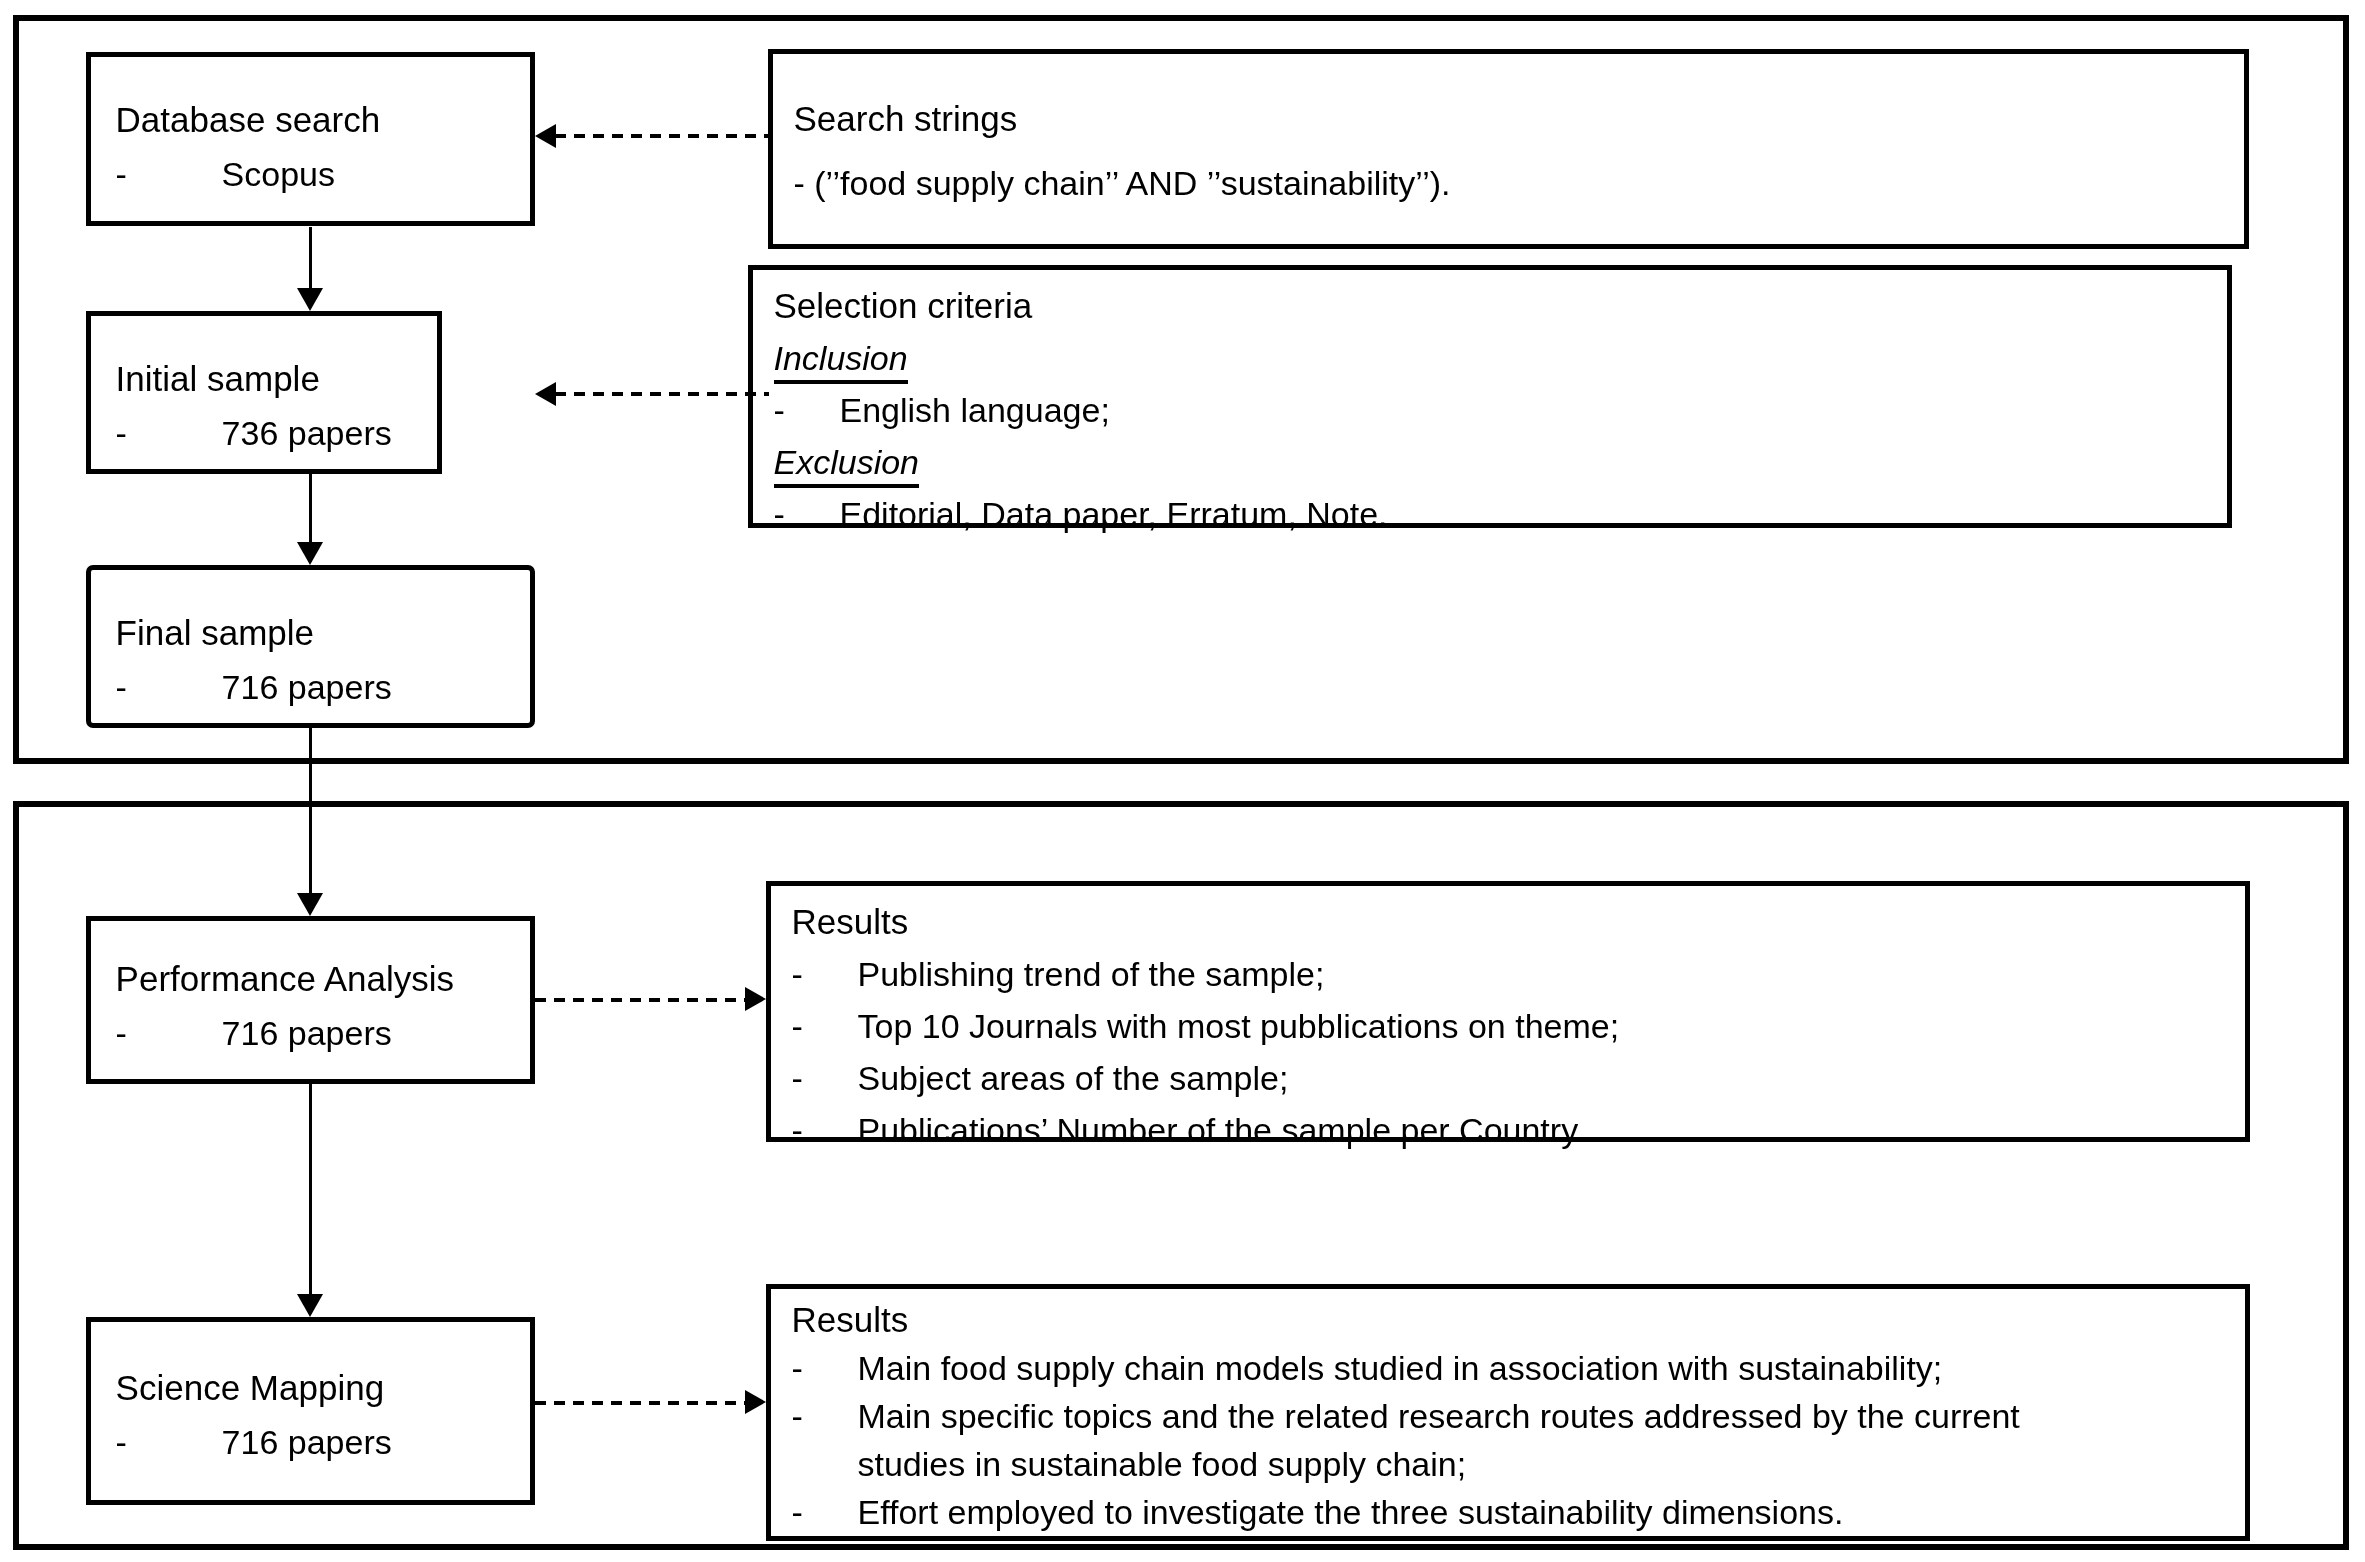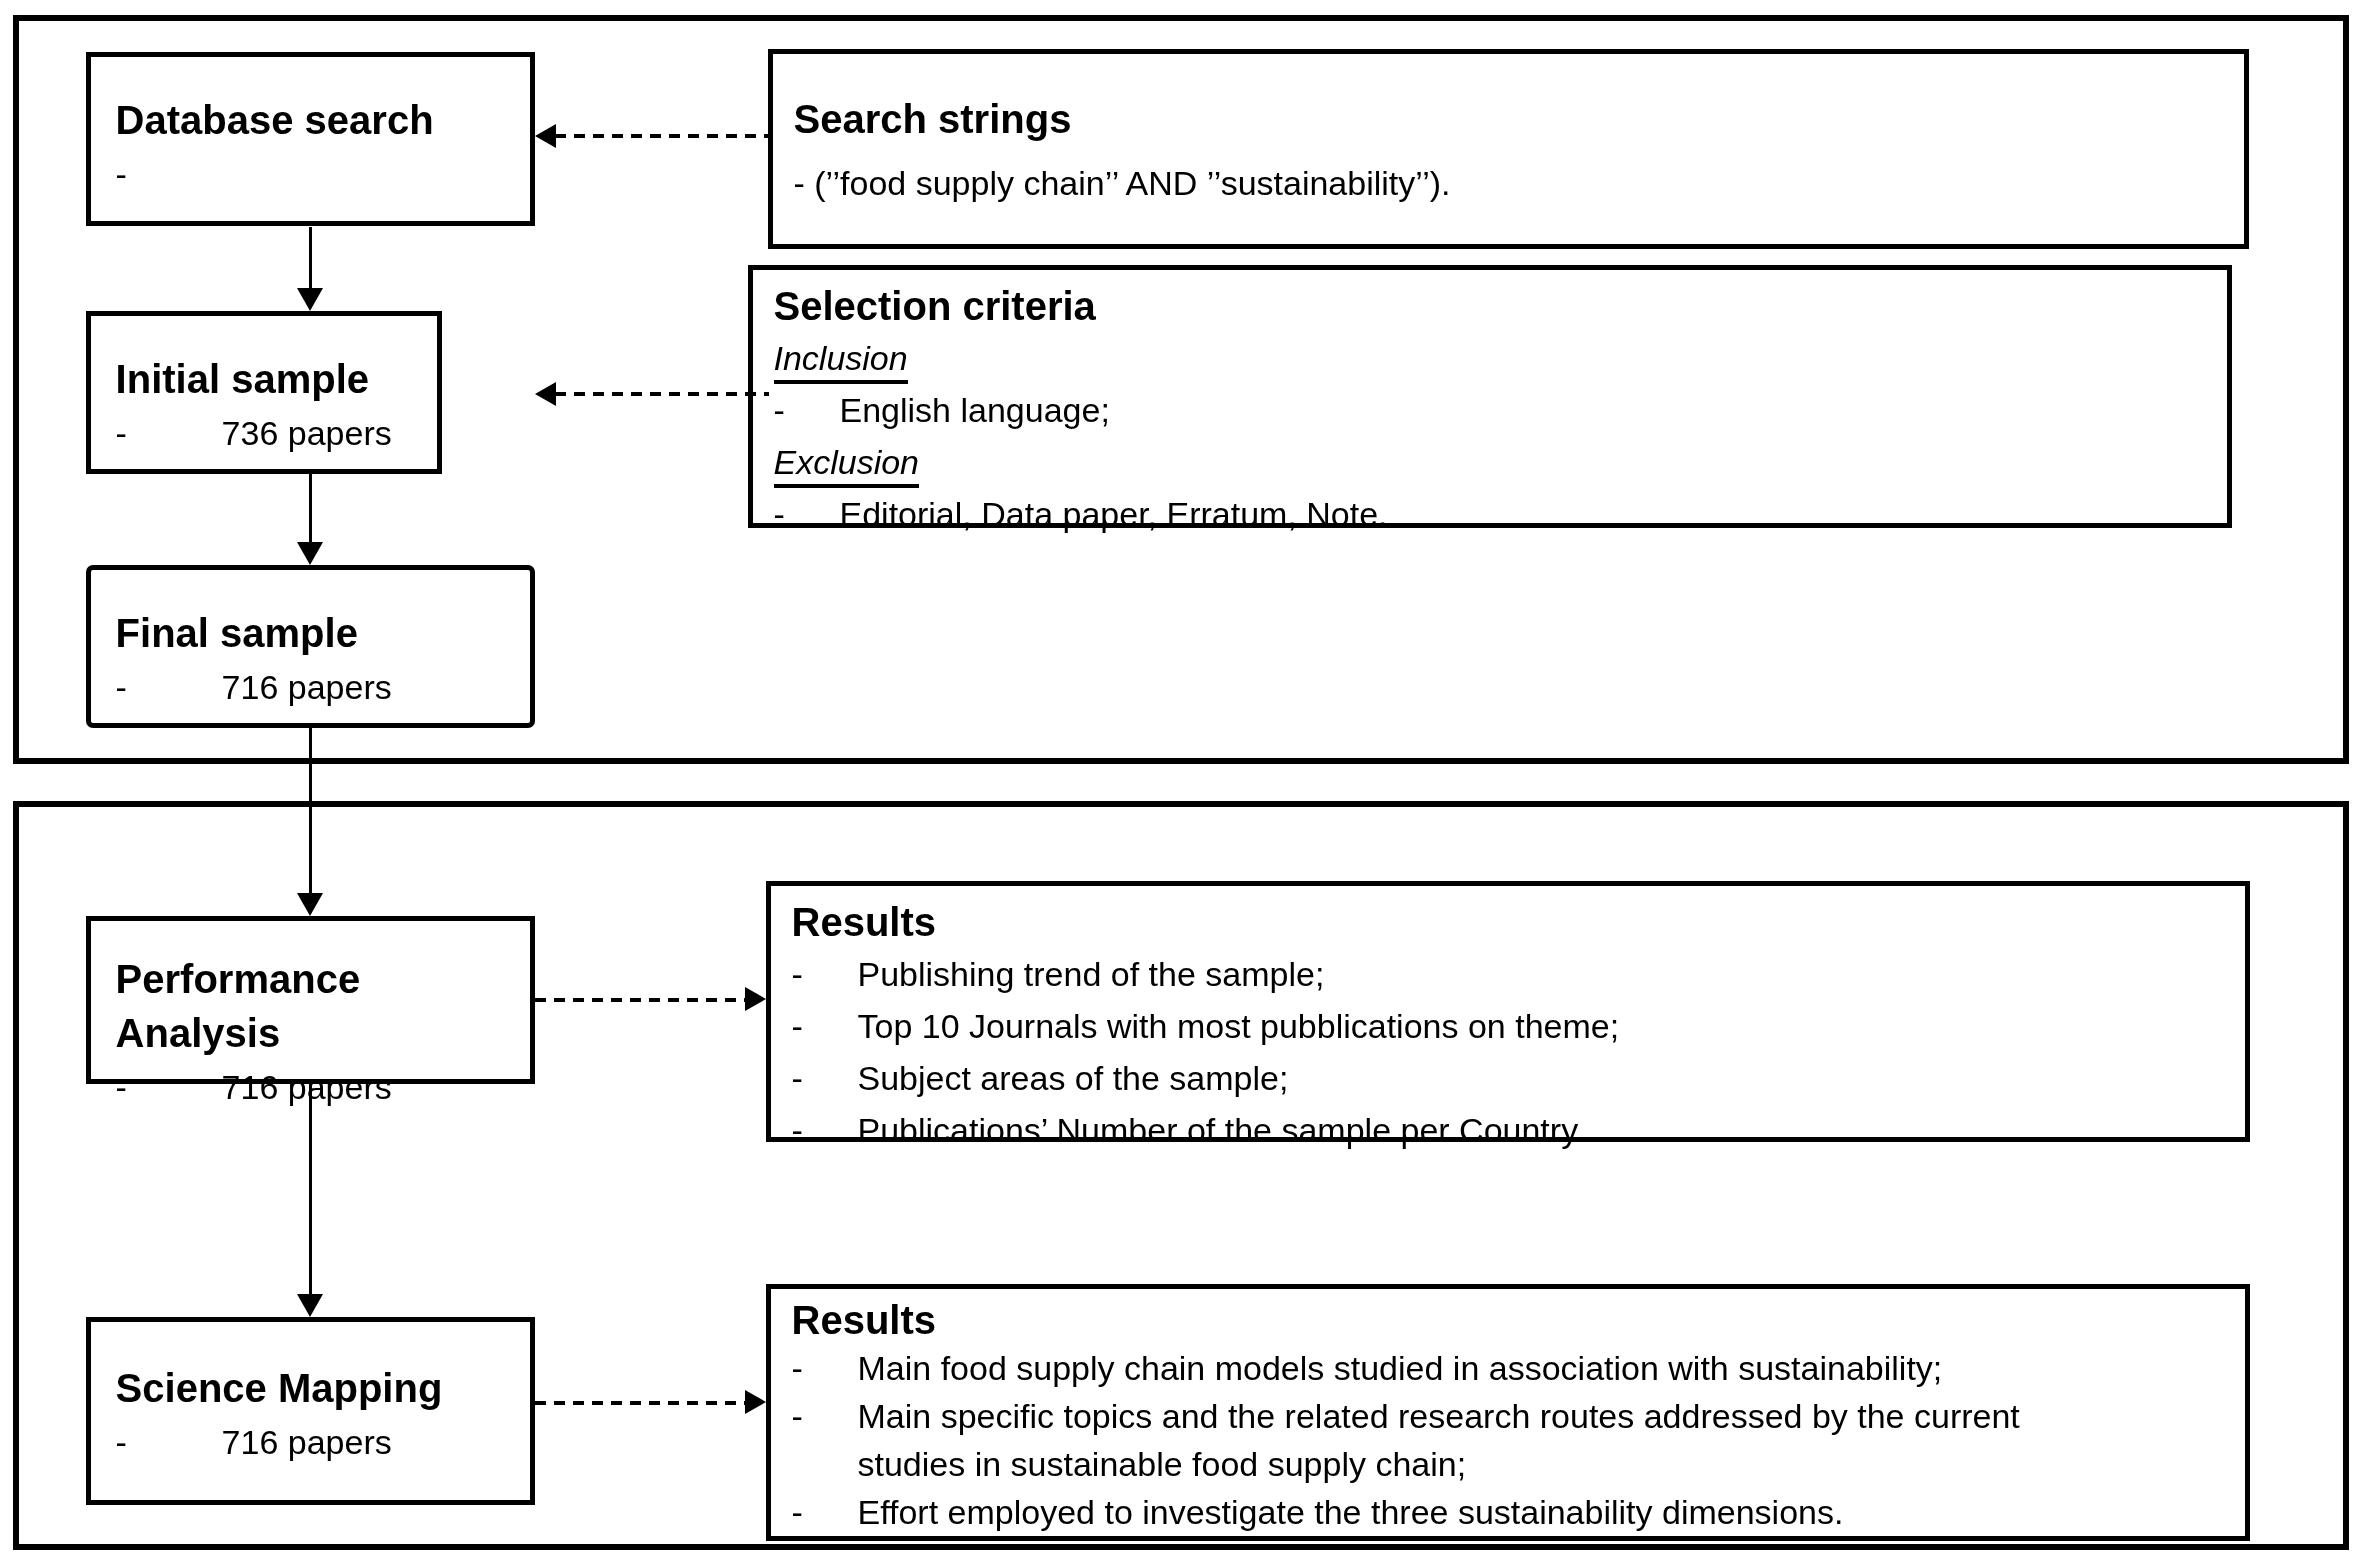--- a/index.html
+++ b/index.html
@@ -15,21 +15,21 @@
   .frame{
     position:absolute;
     border:6.6px solid #000000;
     background:transparent;
   }
   .box{
     position:absolute;
     border:5.7px solid #000000;
     background:#ffffff;
   }
-  .hdr{font-weight:700;font-size:40px;}
+  .hdr{font-weight:400;font-size:35px;}
   .lbox{padding:36px 16.4px 0 24.6px;line-height:54px;font-size:34px;}
   .rbox{padding:9.8px 23px 0 20.5px;line-height:52px;font-size:34px;}
   .ssbox{padding:33px 23px 0 20.5px;line-height:64px;font-size:34px;}
   .li{display:flex;align-items:flex-start;}
   .dash{flex:0 0 66px;}
   .lbox .dash{flex:0 0 106px;}
   .txt{flex:1;white-space:pre-line;}
   .u{
     display:inline-block;
     border-bottom:4.1px solid #000000;
@@ -65,20 +65,21 @@
 
 <div id="canvas">
 
   <div class="frame" style="left:13px;top:14.7px;width:2336px;height:749px;"></div>
   <div class="frame" style="left:13px;top:801px;width:2336px;height:749px;"></div>
 
   <div class="box lbox" style="left:86px;top:52px;width:449px;height:174px;">
     <div class="hdr">Database search</div>
     <div class="li">
       <span class="dash">-</span>
+      <span class="txt">Scopus</span>
     </div>
   </div>
 
   <div class="box ssbox" style="left:768px;top:49px;width:1481px;height:200px;">
     <div class="hdr">Search strings</div>
     <div>- (’’food supply chain’’ AND ’’sustainability’’).</div>
   </div>
 
   <div class="box lbox" style="left:86px;top:311px;width:356px;height:163px;">
     <div class="hdr">Initial sample</div>

